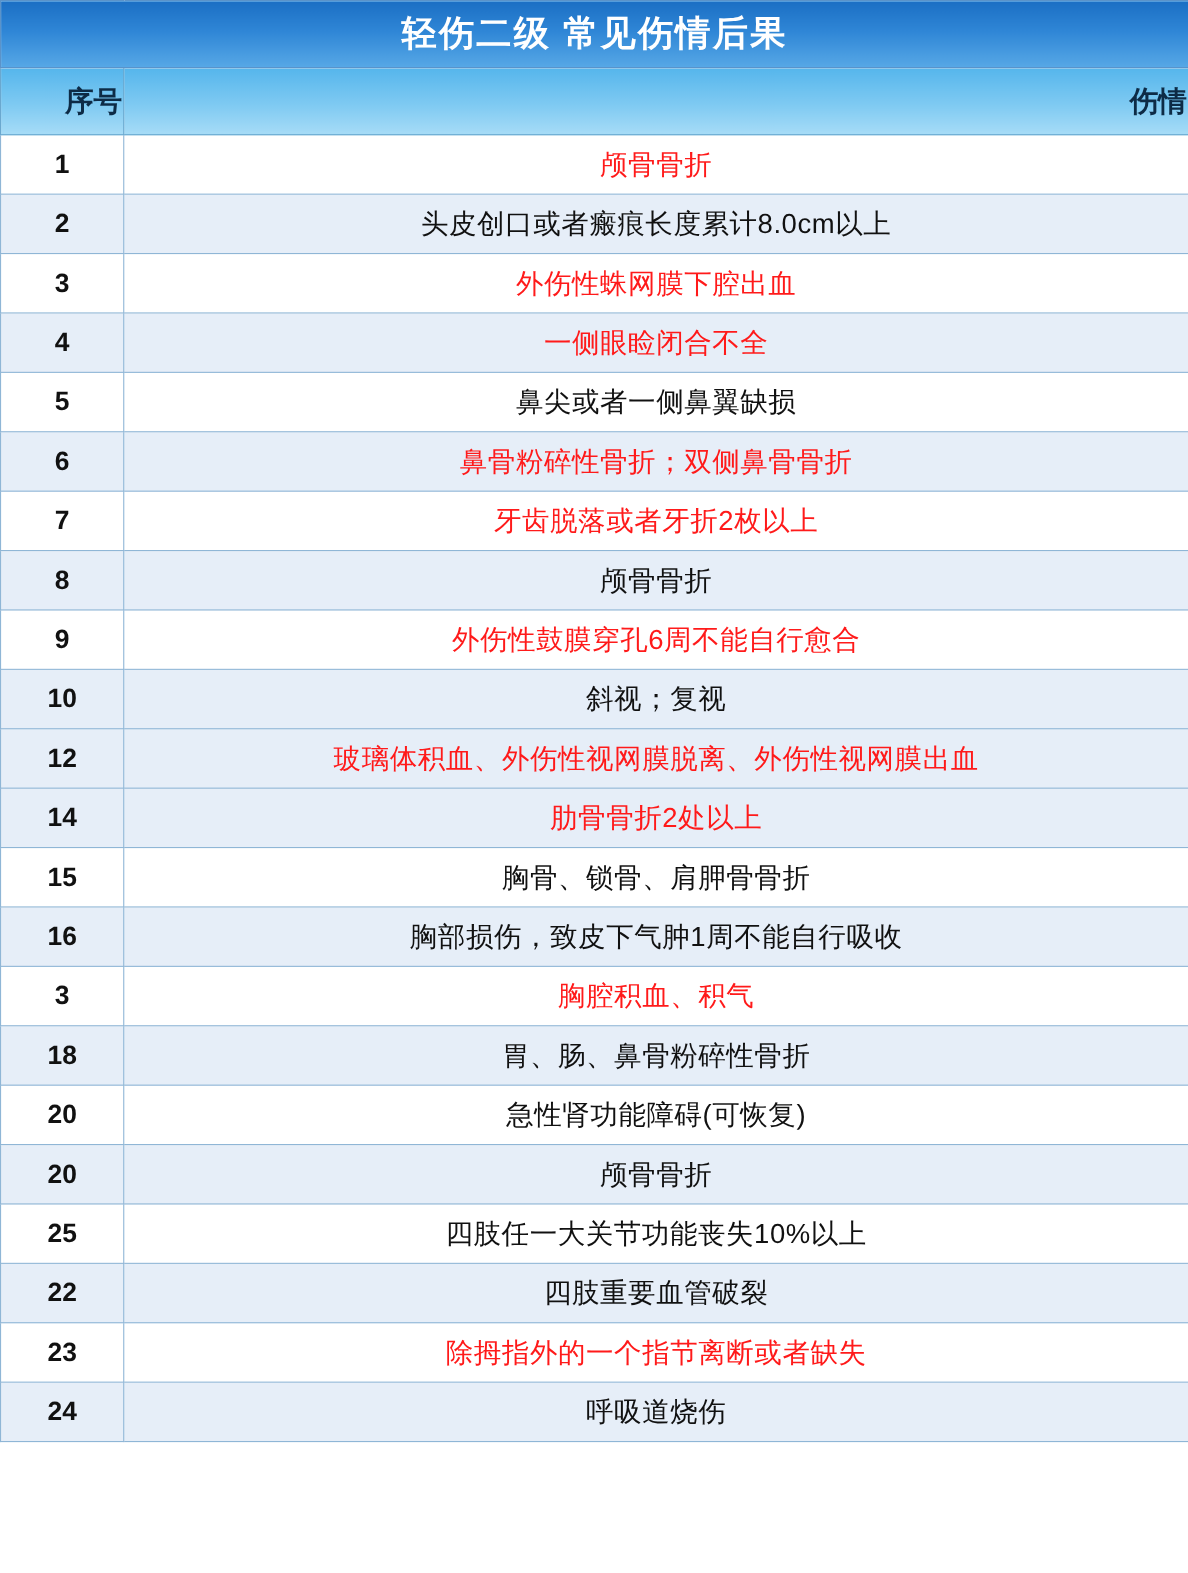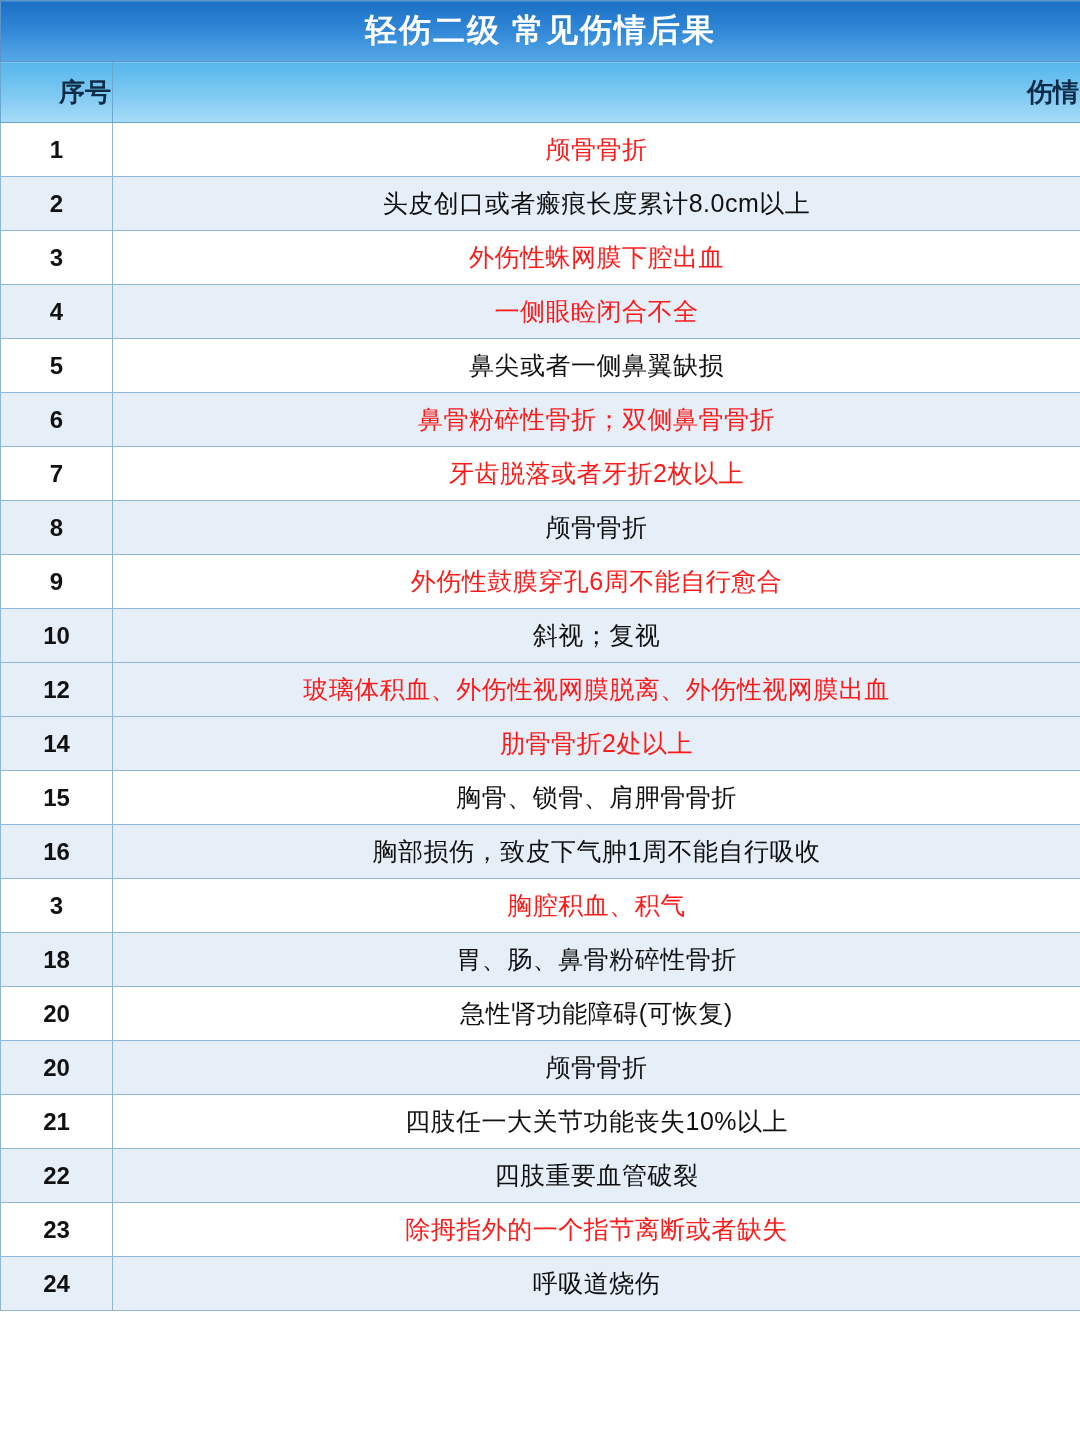--- a/index.html
+++ b/index.html
@@ -150,21 +150,21 @@
         </tr>
         <tr class="band-a">
           <td class="idx">20</td>
           <td class="desc">急性肾功能障碍(可恢复)</td>
         </tr>
         <tr class="band-b">
           <td class="idx">20</td>
           <td class="desc">颅骨骨折</td>
         </tr>
         <tr class="band-a">
-          <td class="idx">21</td>
+          <td class="idx">25</td>
           <td class="desc">四肢任一大关节功能丧失10%以上</td>
         </tr>
         <tr class="band-b">
           <td class="idx">22</td>
           <td class="desc">四肢重要血管破裂</td>
         </tr>
         <tr class="band-a">
           <td class="idx">23</td>
           <td class="desc red">除拇指外的一个指节离断或者缺失</td>
         </tr>

